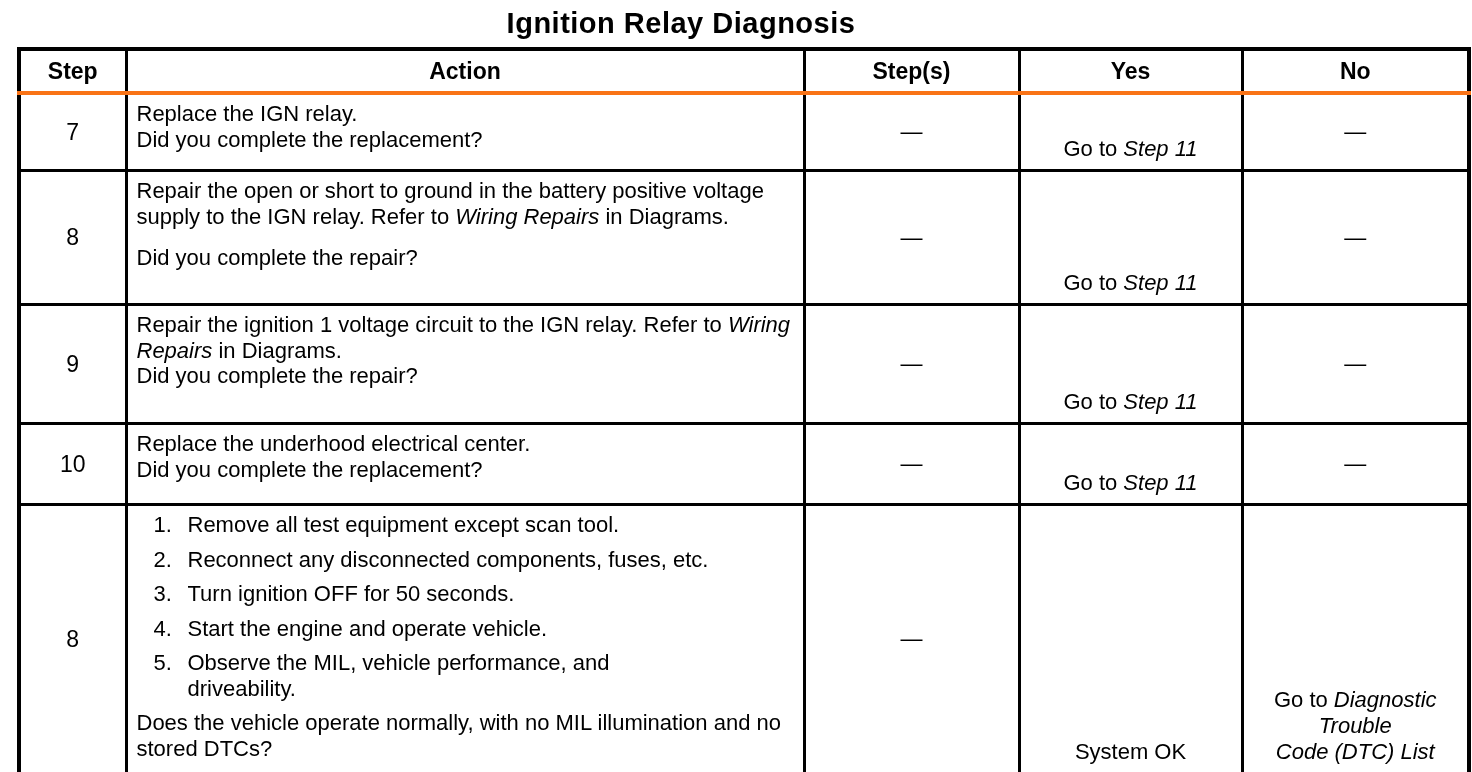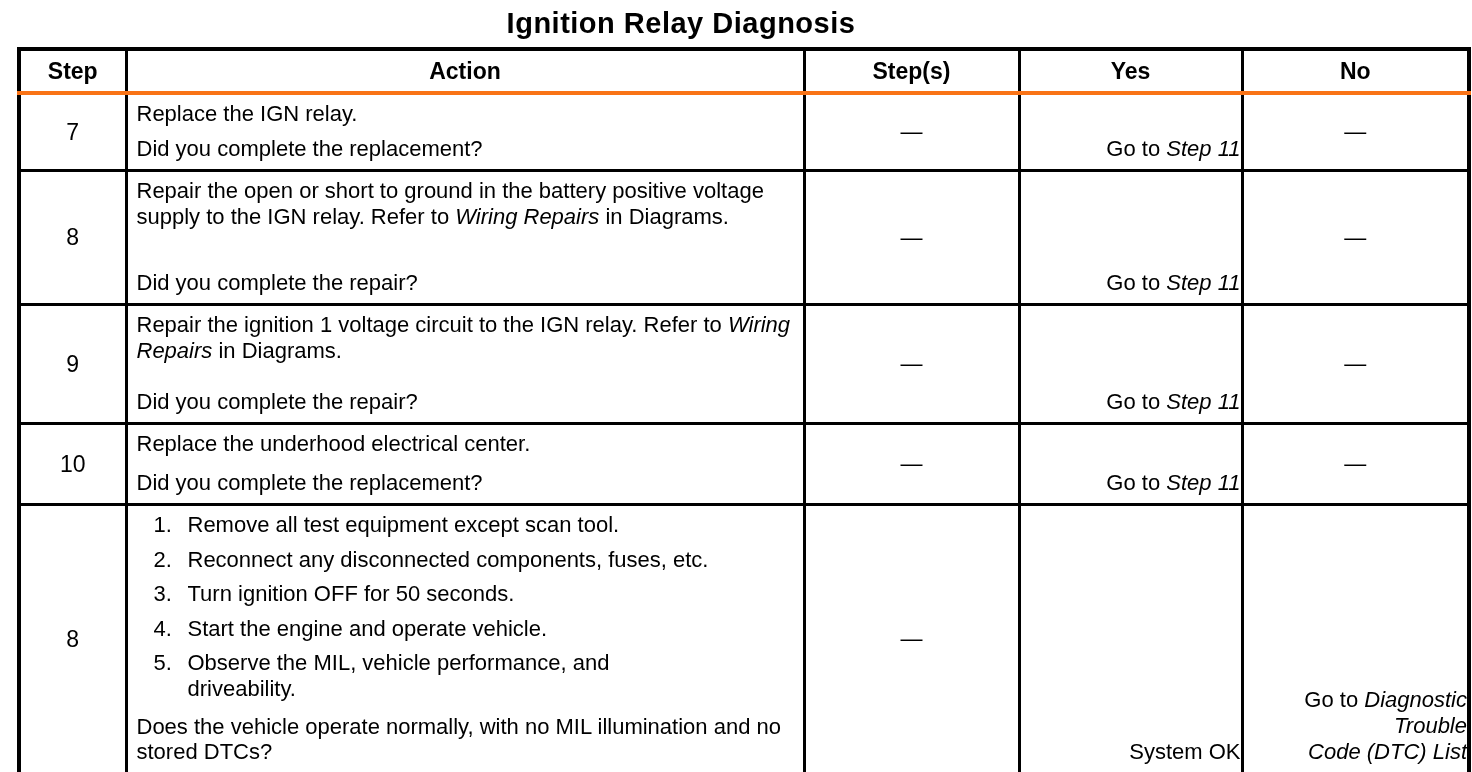--- a/index.html
+++ b/index.html
@@ -52,36 +52,36 @@
     font-size: 23px;
   }
   .cell {
     box-sizing: border-box;
     display: flex;
     font-size: 22px;
     line-height: 1.16;
   }
   .action-inner {
     flex-direction: column;
-    justify-content: space-between;
+    justify-content: flex-start;
     padding: 6px 8px 7px 9px;
   }
   .center-cell {
     align-items: center;
     justify-content: center;
   }
   .bottom-cell {
     flex-direction: column;
     justify-content: flex-end;
-    align-items: flex-end;
+    align-items: center;
     text-align: center;
     padding-bottom: 7px;
   }
   .r7  .cell { height: 74px; }
-  .r8  .cell { height: 131px; }
+  .r8  .cell { height: 131px; gap: 16px; }
   .r9  .cell { height: 116px; }
   .r10 .cell { height: 78px; }
   .r11 .cell { height: 266px; }
   p.para { margin: 0; }
   .list { margin-left: 17px; }
   .list-item { display: flex; margin-bottom: 9px; }
   .list-item .num { width: 34px; flex: none; }
   .list-item.li5 .li-text { max-width: 500px; }
   .question.q11 { max-width: 650px; }
   .no-line { line-height: 1.18; }

